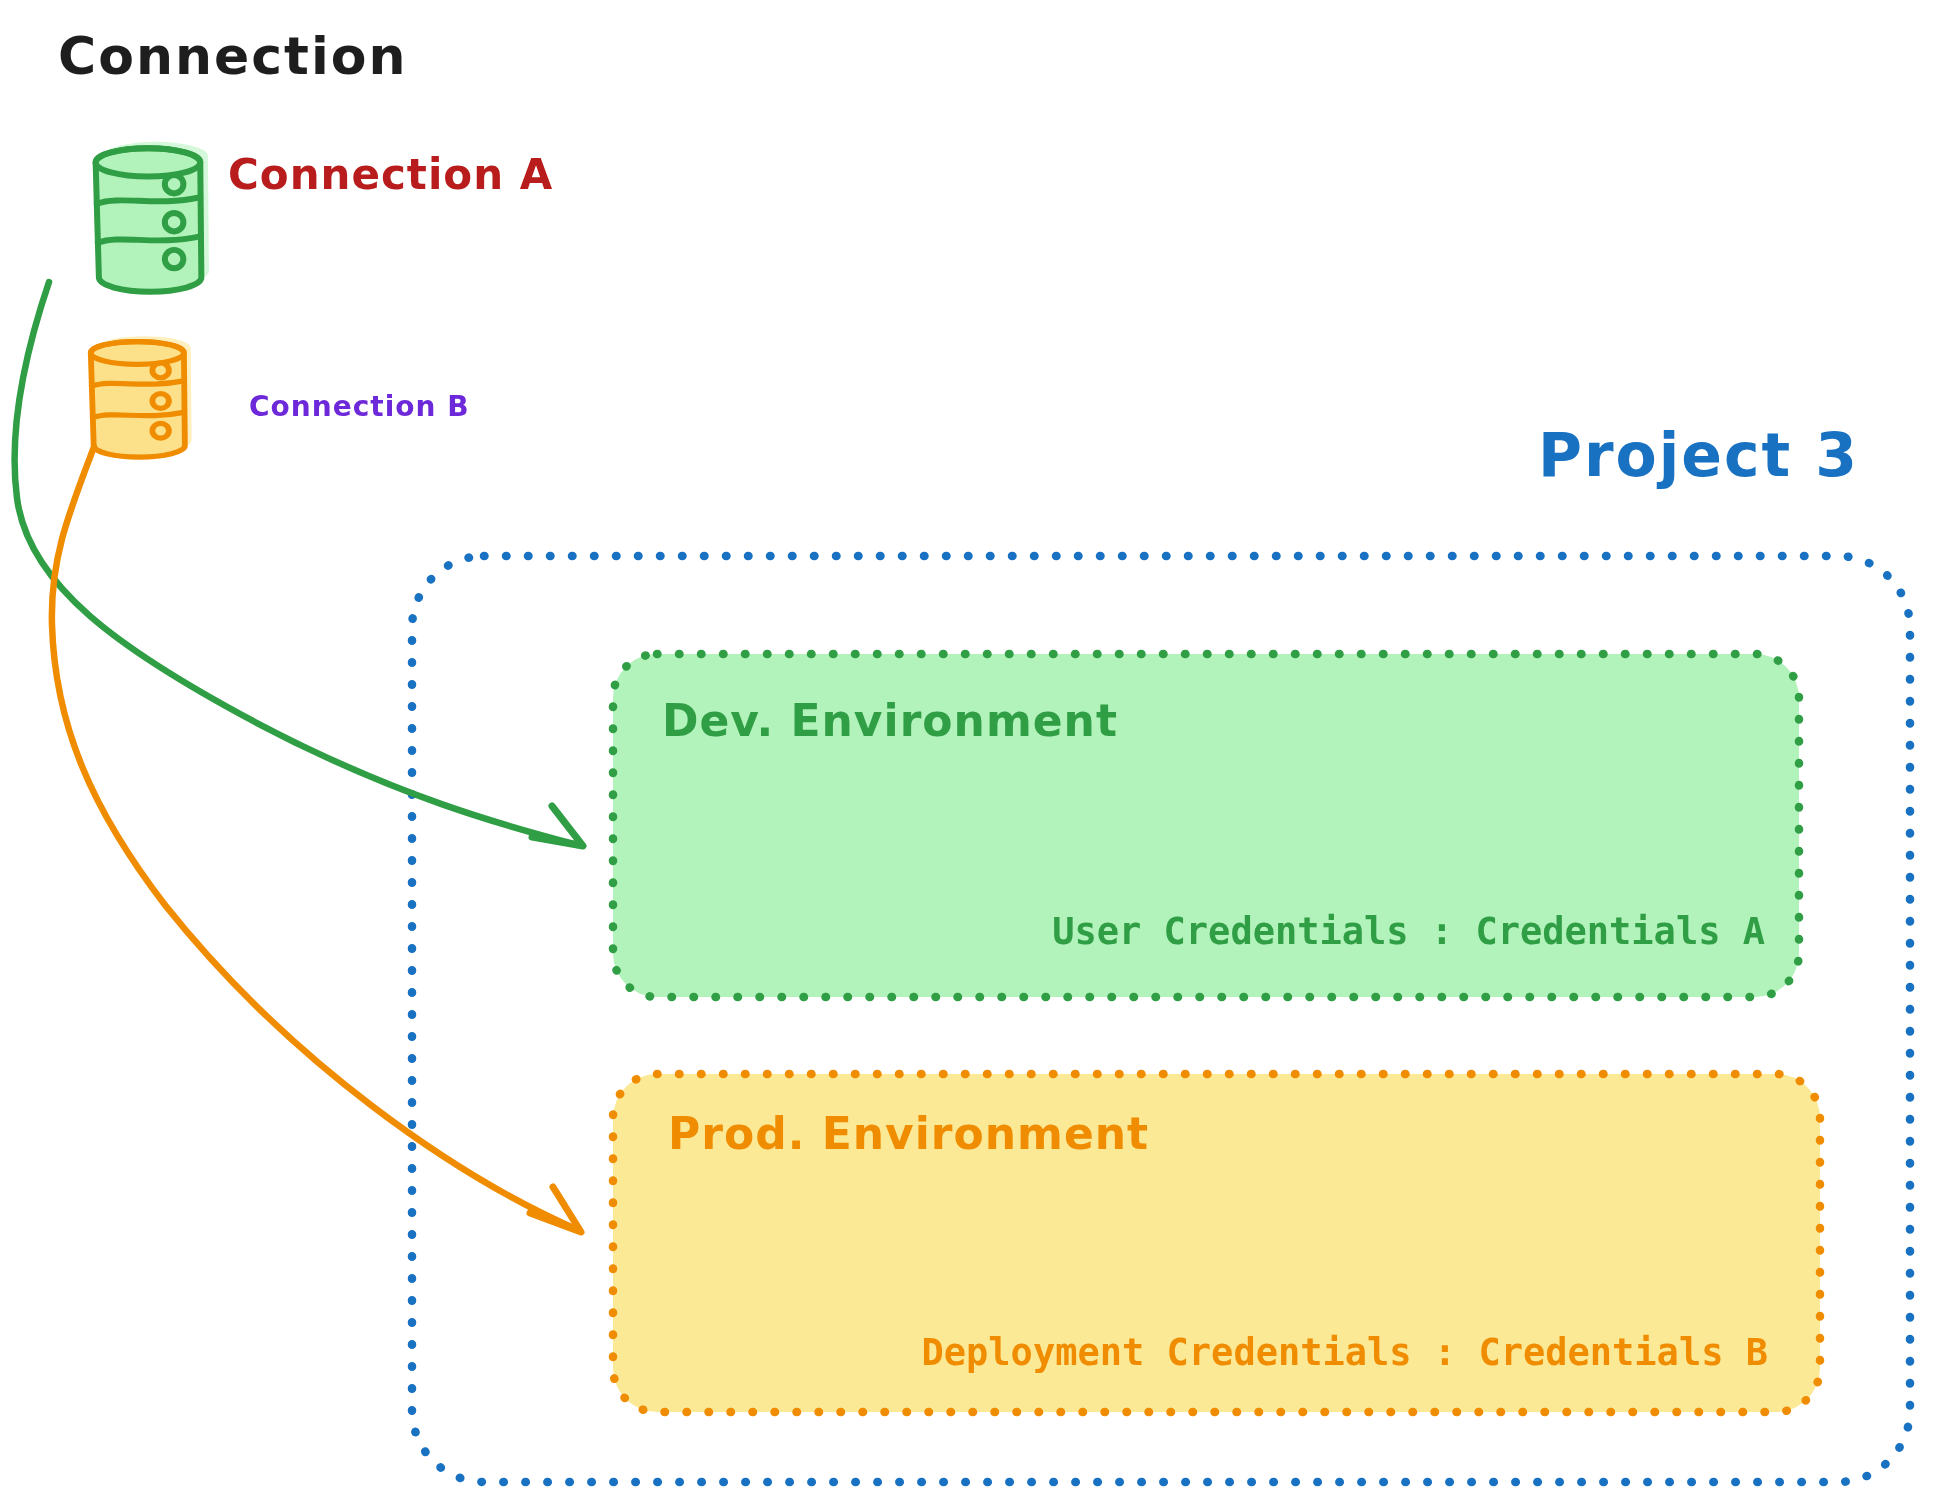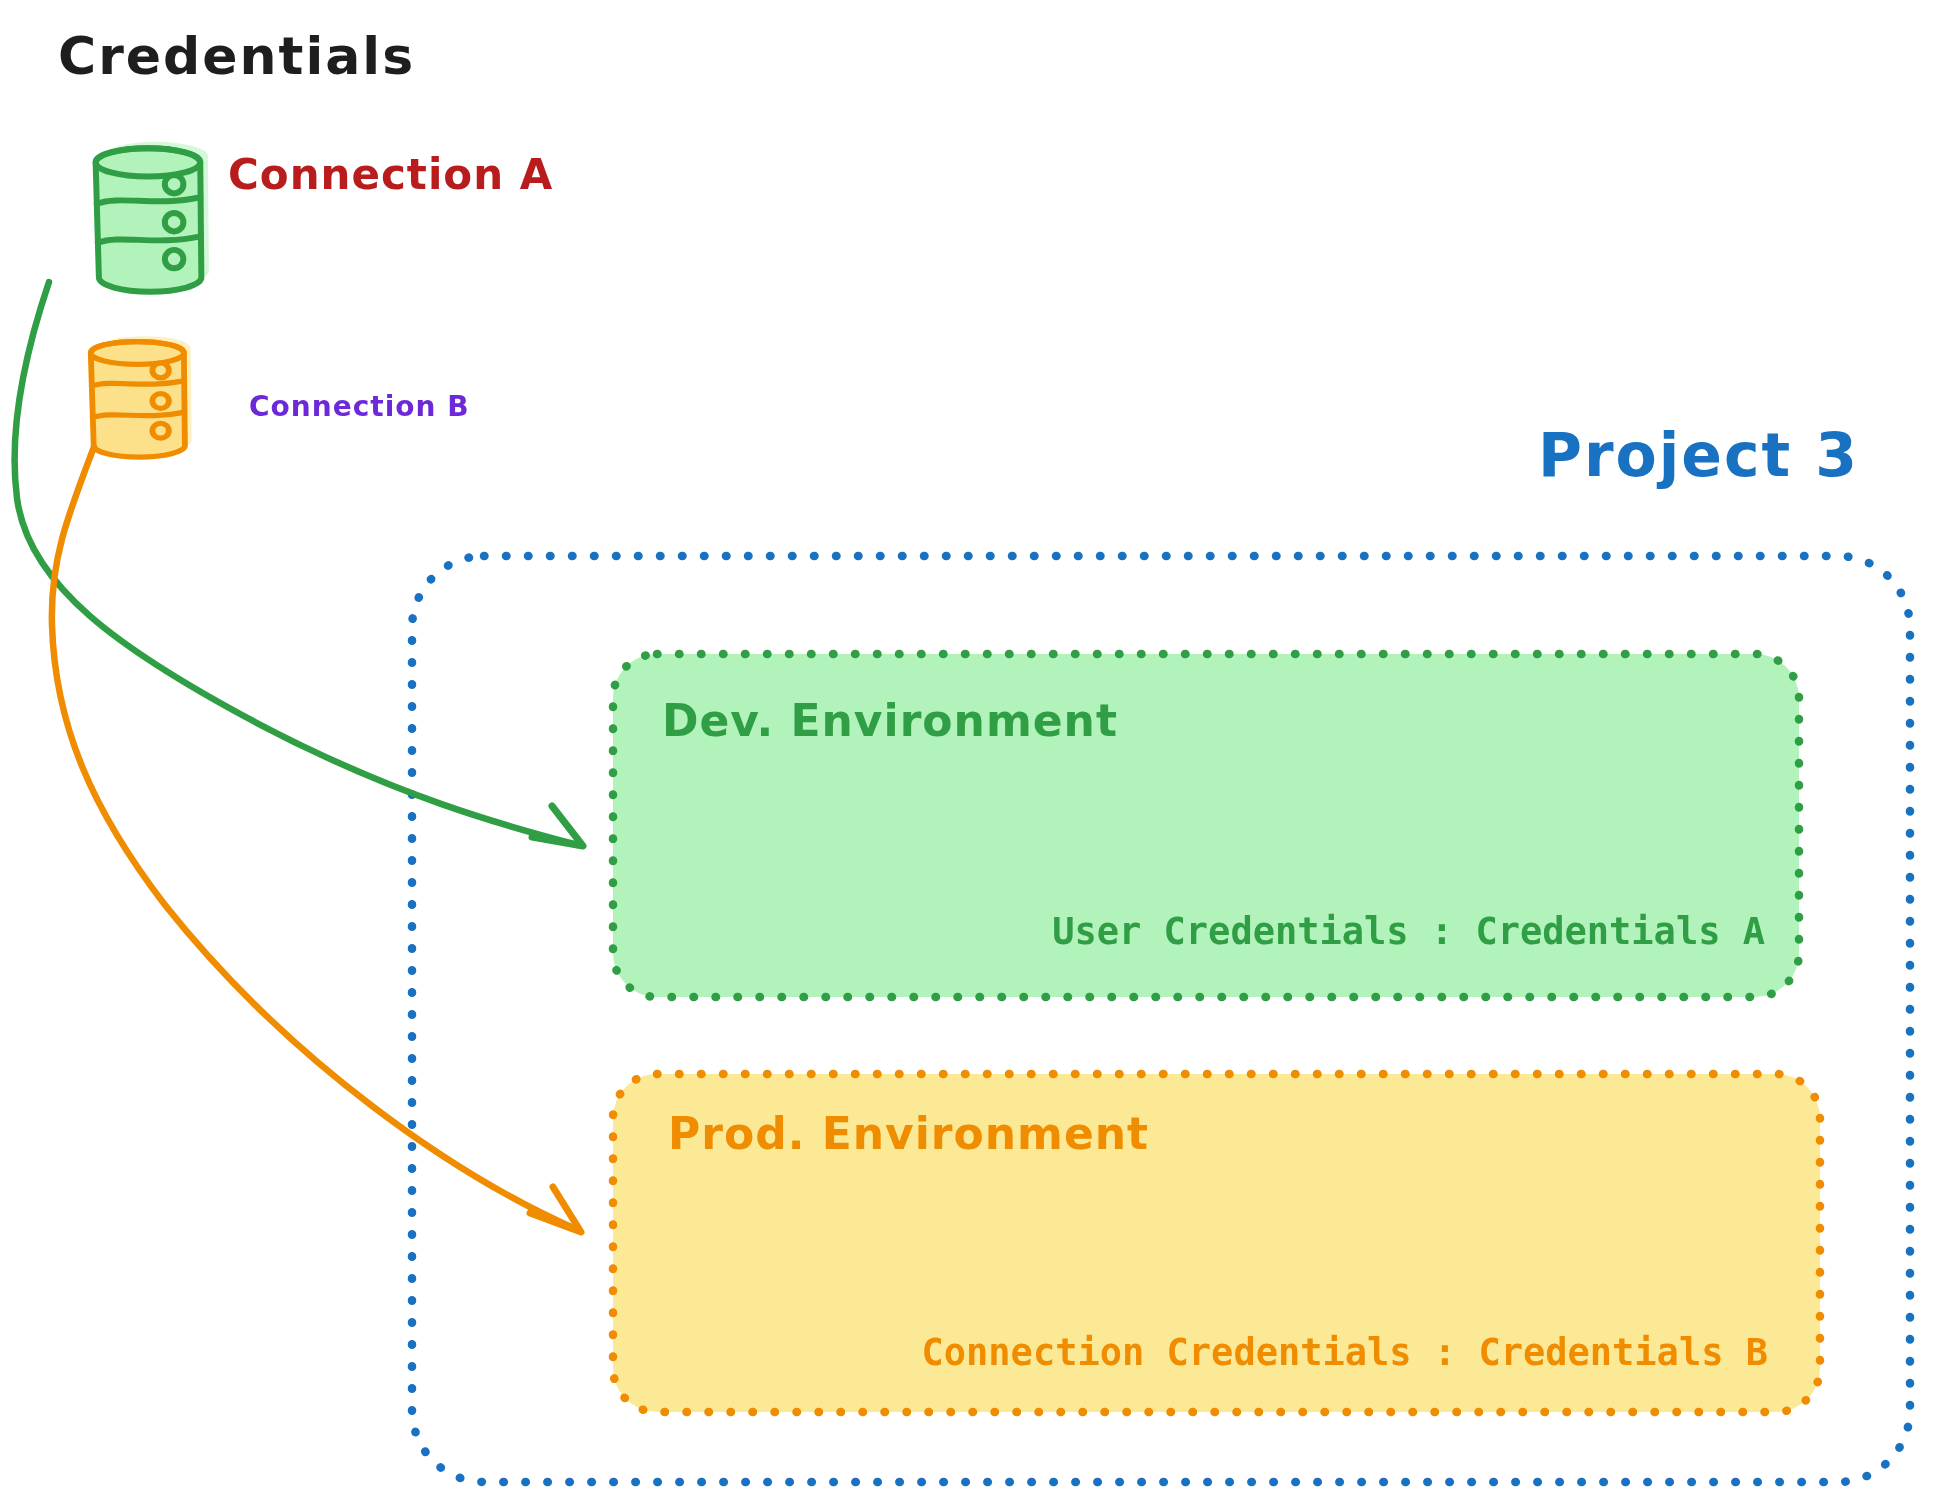--- a/index.html
+++ b/index.html
@@ -77,29 +77,29 @@
       <path d="M 49 282 C 26 350 8 430 17 498 C 28 585 120 650 255 722 C 395 796 505 826 578 845" stroke="#2f9e44"></path>
       <path d="M 552 806 L 583 846 L 532 837" stroke-width="7" stroke="#2f9e44"></path>
     </g>
 
     <g fill="none" stroke-width="6.5" stroke-linecap="round" stroke-linejoin="round">
       <path d="M 94 447 C 68 515 50 560 52 625 C 55 725 92 810 165 905 C 290 1062 455 1176 578 1230" stroke="#f08c00"></path>
       <path d="M 553 1187 L 581 1232 L 530 1213" stroke-width="7" stroke="#f08c00"></path>
     </g>
   </svg>
 
-  <div class="label title">Credentials</div>
+  <div class="label title">Connection</div>
 
   <div class="label conn-a-label">Connection A</div>
 
   <div class="label conn-b-label">Connection B</div>
 
   <div class="label project-title">Project 3</div>
 
   <div class="label env-title dev-title">Dev. Environment</div>
 
   <div class="label env-title prod-title">Prod. Environment</div>
 
   <div class="label creds dev-creds">User Credentials : Credentials A</div>
 
-  <div class="label creds prod-creds">Connection Credentials : Credentials B</div>
+  <div class="label creds prod-creds">Deployment Credentials : Credentials B</div>
 
 </div>
 
 </body></html>

